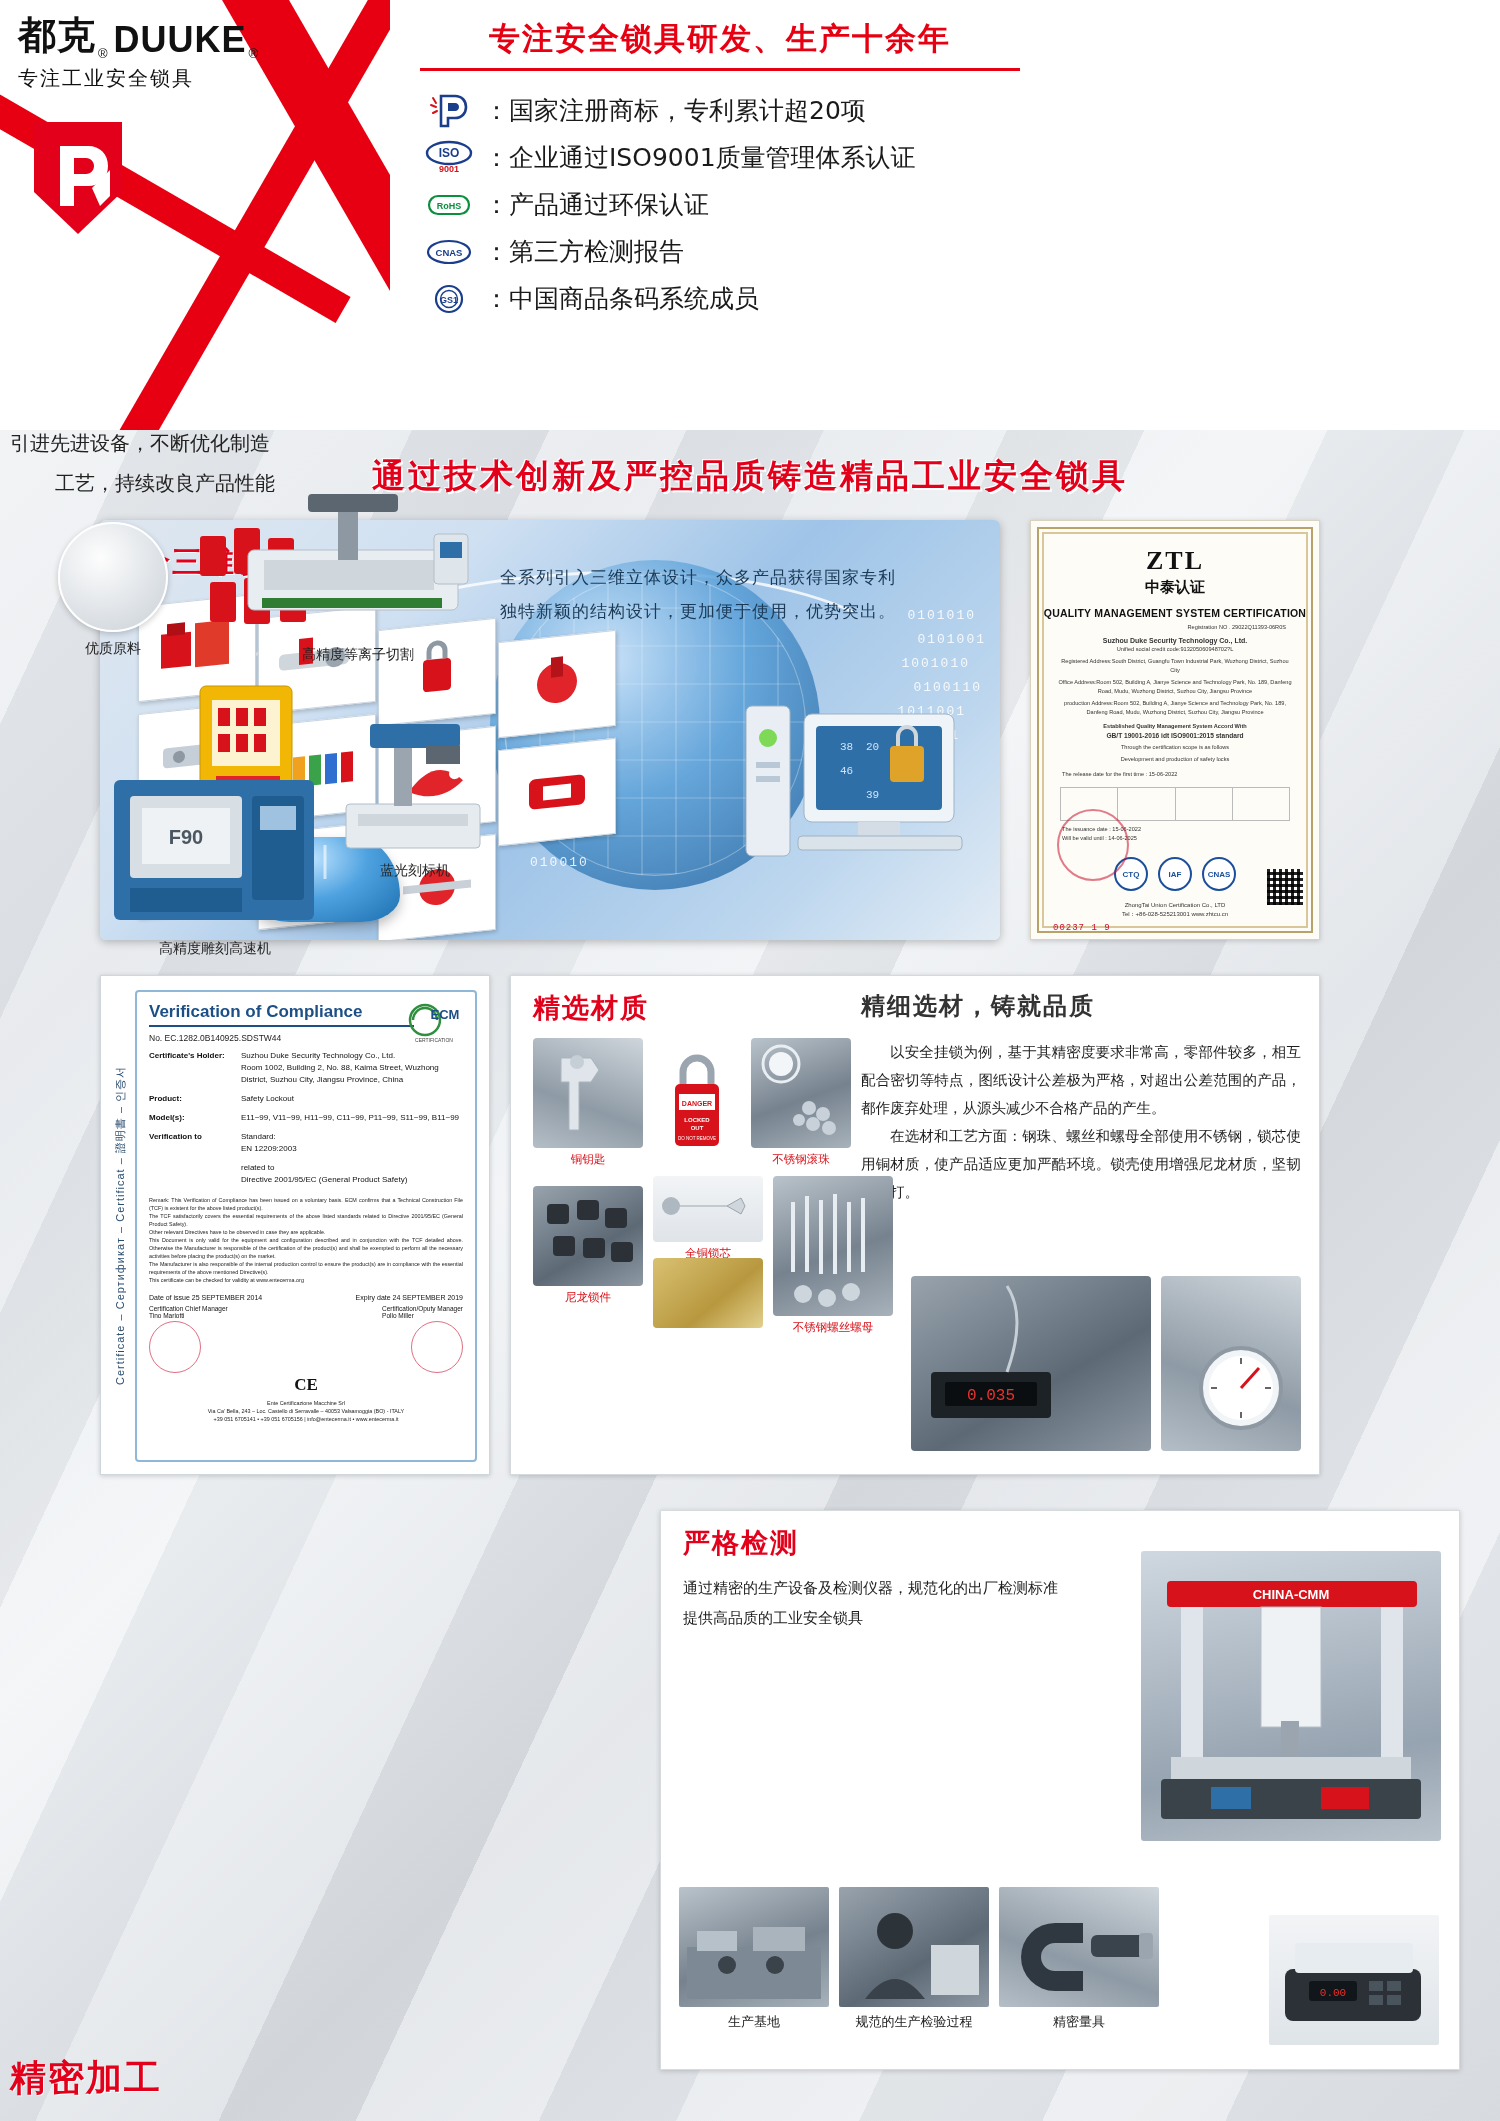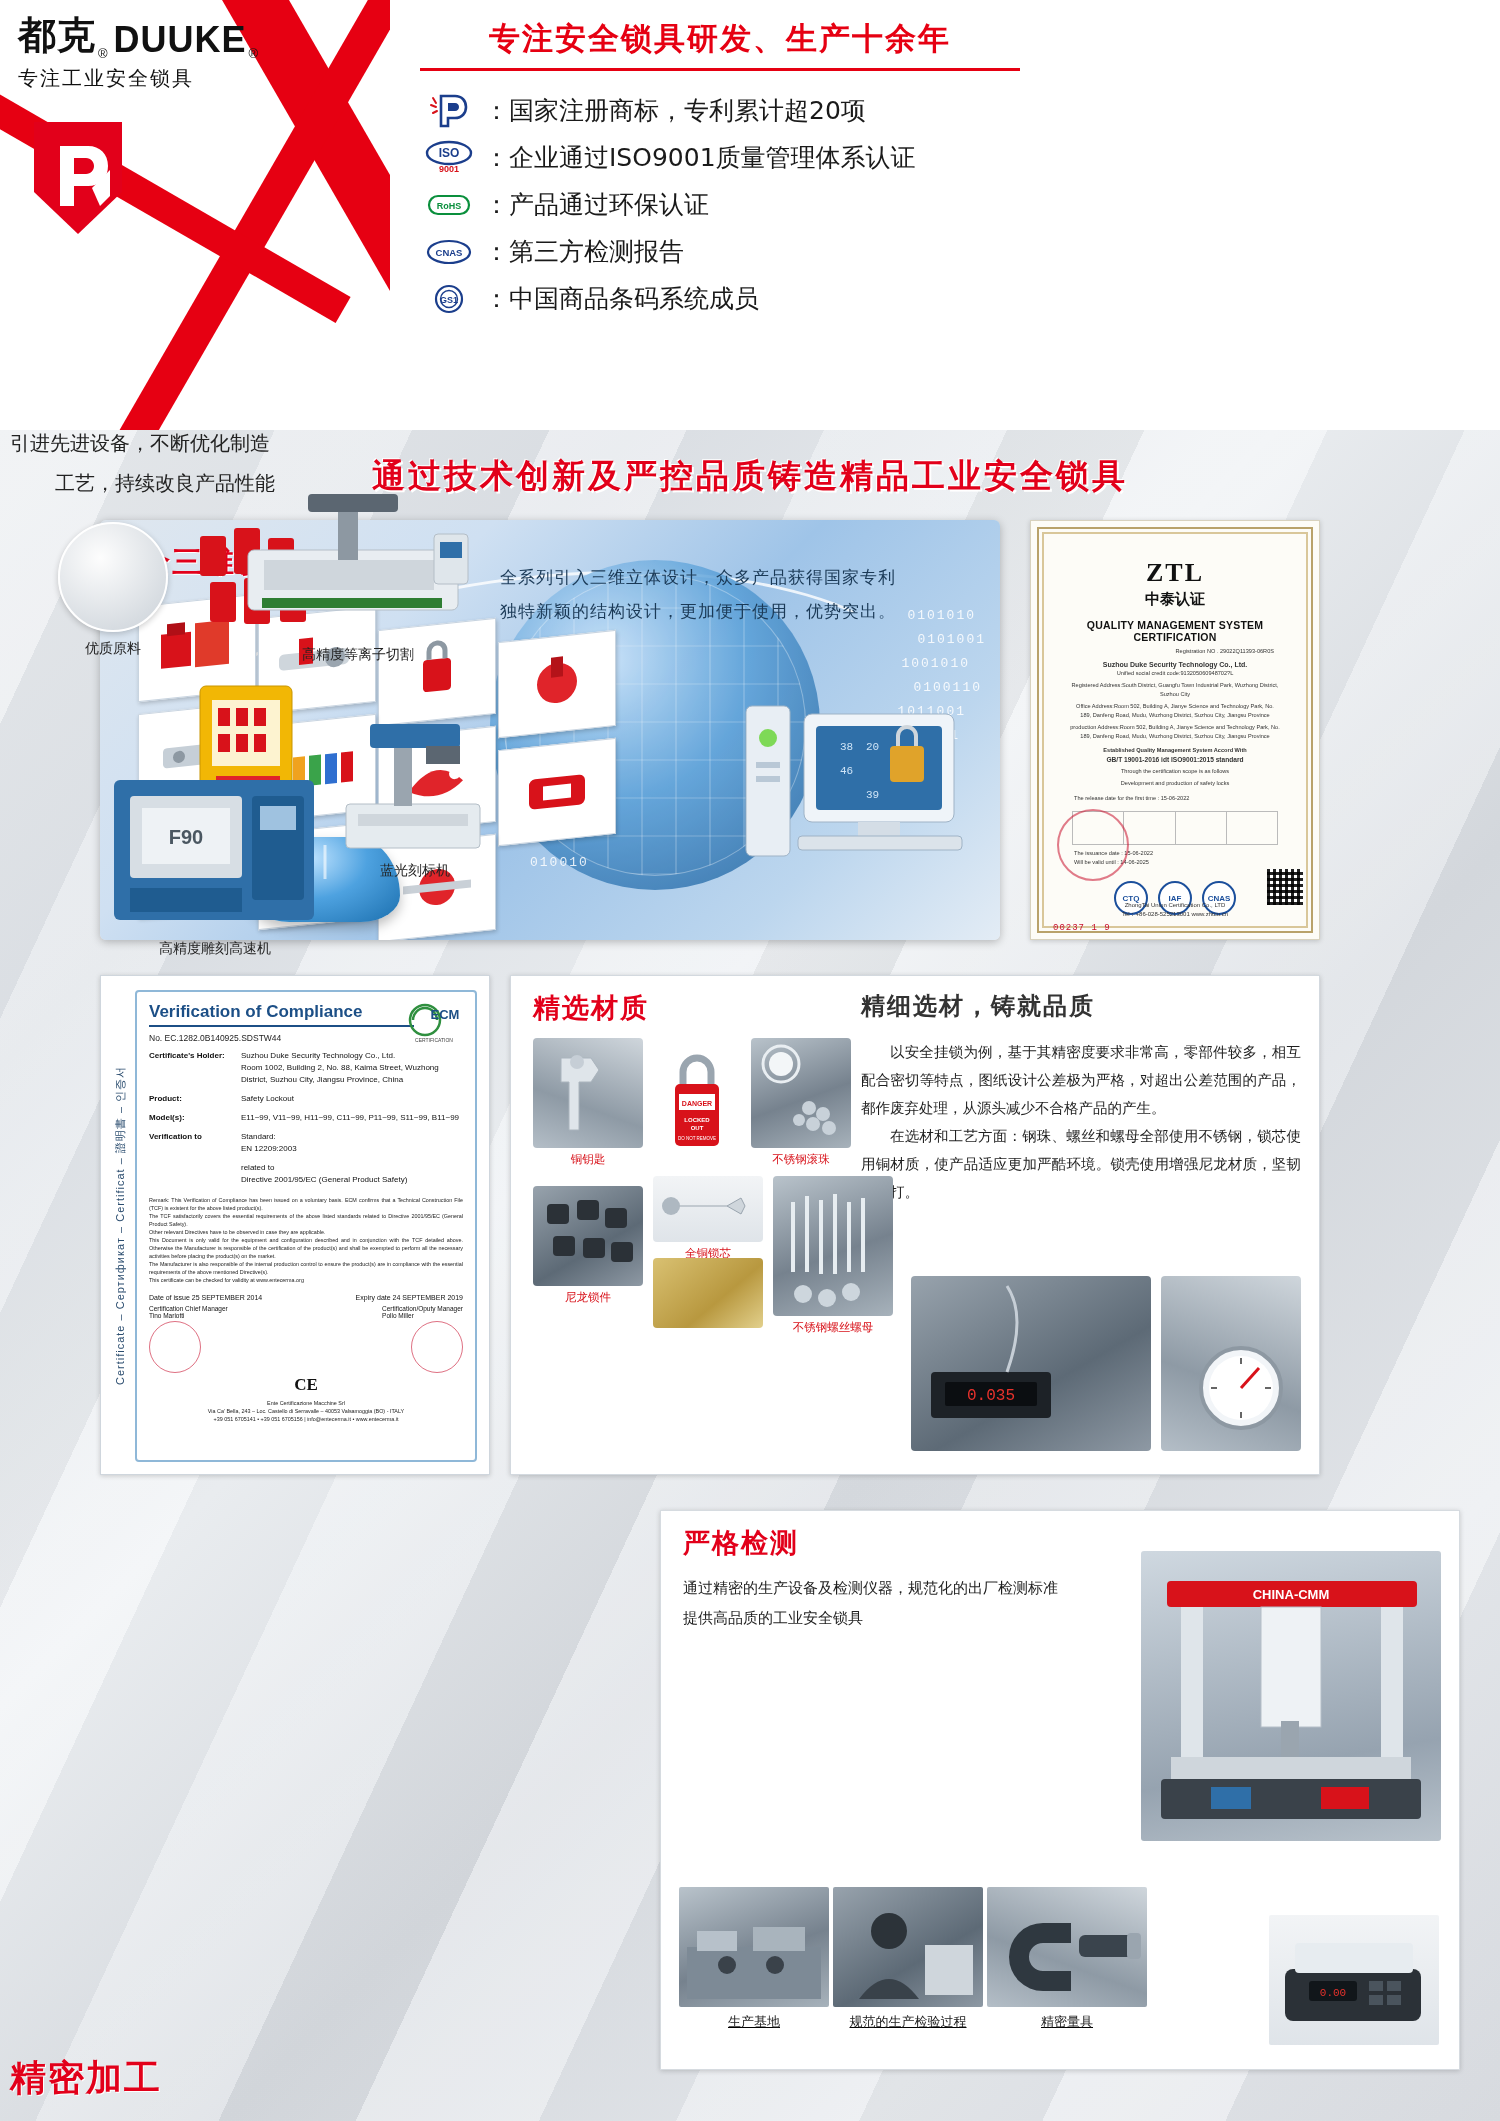--- a/index.html
+++ b/index.html
@@ -160,21 +160,21 @@
   }
   .binary {
     position:absolute; font-family:"Liberation Mono", monospace;
     color:rgba(255,255,255,.85); font-size:13px; letter-spacing:2px;
   }
 
   
   .cert-iso {
     left:1030px; top:90px; width:290px; height:420px;
     background:#fdfcf7; border:1px solid #d8d2be;
-    padding:23px; overflow:hidden;
+    padding:11px; overflow:hidden;
   }
   .cert-iso .frame {
     position:absolute; inset:6px; border:2px solid #b9a26a;
     box-shadow:inset 0 0 0 3px #fdfcf7, inset 0 0 0 5px #d9c79a;
   }
   .ztl-logo {
     position:relative; text-align:center; margin-top:14px;
     font-family:"Liberation Serif", serif; font-weight:bold;
     font-size:26px; color:#111; letter-spacing:2px;
   }
@@ -891,21 +891,21 @@
           <rect x="120" y="56" width="60" height="120" fill="#eef2f5" stroke="#b4bec7"></rect>
           <rect x="140" y="170" width="18" height="50" fill="#9aa5af"></rect>
           <rect x="30" y="206" width="240" height="22" fill="#cfd6dc"></rect>
           <rect x="20" y="228" width="260" height="40" rx="4" fill="#3a424a"></rect>
           <rect x="70" y="236" width="40" height="22" fill="#2f6fa8"></rect>
           <rect x="180" y="236" width="48" height="22" fill="#d8121a"></rect>
         </svg>
       </div>
     </div>
 
-    <div style="position:absolute; left:18px; bottom:38px; display:flex; gap:4px;text-decoration:underline;">
+    <div style="position:absolute; left:18px; bottom:38px; display:flex; gap:10px;">
       <div>
         <div class="photo grad-b" style="width:150px;height:120px;">
           <svg width="150" height="120" viewBox="0 0 150 120">
             <rect x="8" y="60" width="134" height="52" fill="#7d8a96"></rect>
             <rect x="18" y="44" width="40" height="20" fill="#b7c1ca"></rect>
             <rect x="74" y="40" width="52" height="24" fill="#a9b4bd"></rect>
             <circle cx="48" cy="78" r="9" fill="#3a424a"></circle>
               <circle cx="96" cy="78" r="9" fill="#3a424a"></circle>
           </svg>
         </div>

